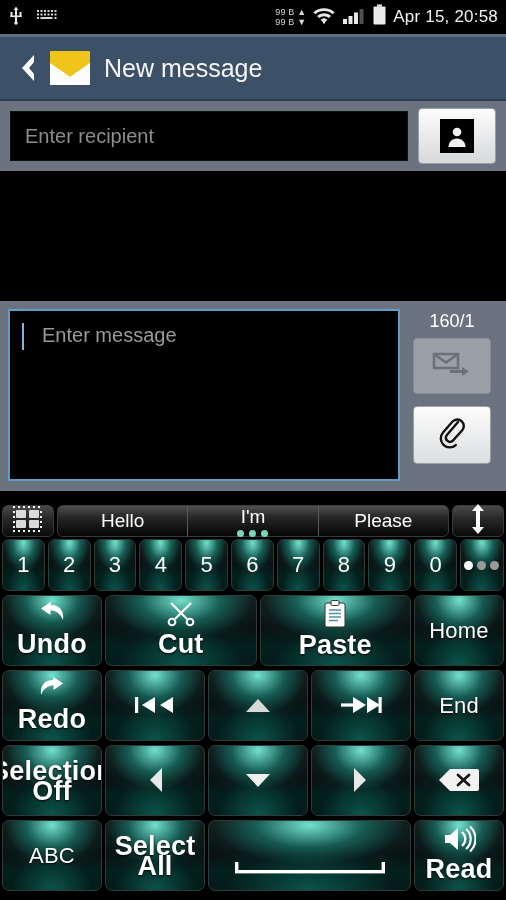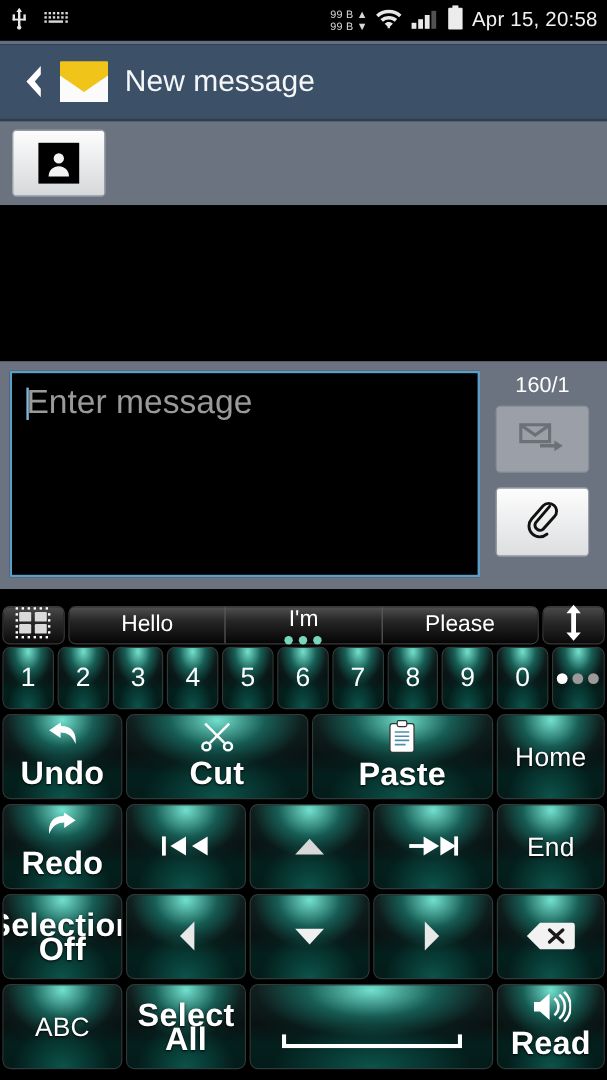--- a/index.html
+++ b/index.html
@@ -69,21 +69,21 @@
     height: 190px; background: #6b7280; display: flex; padding: 8px 10px 10px 8px; gap: 8px;
   }
   .msg-input {
     flex: 1; background: #000; border: 2px solid #5c9ec7; position: relative;
     padding: 10px 12px;
   }
   .msg-caret {
     position: absolute; left: 12px; top: 12px; width: 2px; height: 27px; background: #7fb6dd;
   }
   .msg-placeholder {
-    margin-left: 0; color: #9a9a9a; font-size: 28px; line-height: 28px;
+    margin-left: 20px; color: #9a9a9a; font-size: 20px; line-height: 28px;
   }
   .compose-right { width: 88px; display: flex; flex-direction: column; align-items: center; }
   .char-counter { color: #ffffff; font-size: 18px; margin: 2px 0 6px 0; }
   .send-btn {
     width: 78px; height: 56px; border-radius: 4px; background: #9a9fa8;
     border: 1px solid #878d96; display: flex; align-items: center; justify-content: center;
     margin-bottom: 12px; cursor: pointer;
   }
   .attach-btn {
     width: 78px; height: 58px; border-radius: 4px;
@@ -236,20 +236,21 @@
       </svg>
     </div>
     <div class="env-icon">
       <div class="flap-bg"></div>
       <div class="body"></div>
     </div>
     <div class="ab-title">New message</div>
   </div>
 
   <div class="recipient-row">
+    <div class="recipient-input">Enter recipient</div>
     <div class="contact-btn">
       <span class="contact-glyph">
         <svg width="24" height="24" viewBox="0 0 24 24">
           <circle cx="12" cy="8" r="4.3" fill="#f2f2f2"></circle>
           <path d="M3.5 23c0-5 3.8-8.5 8.5-8.5S20.5 18 20.5 23z" fill="#f2f2f2"></path>
         </svg>
       </span>
     </div>
   </div>
 

